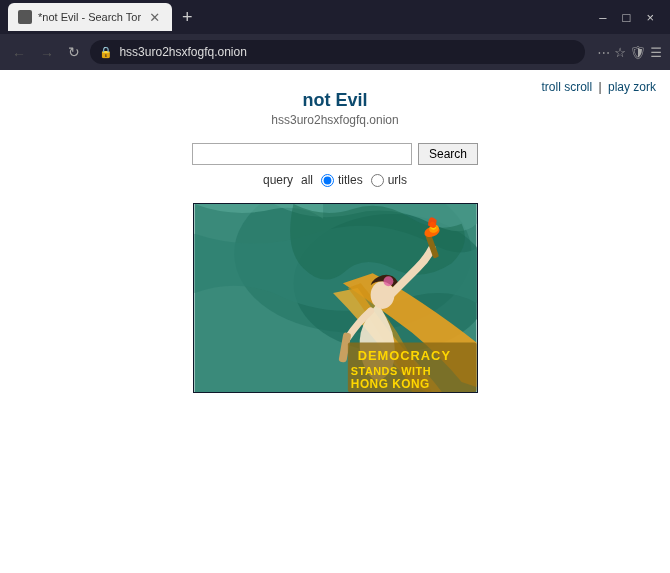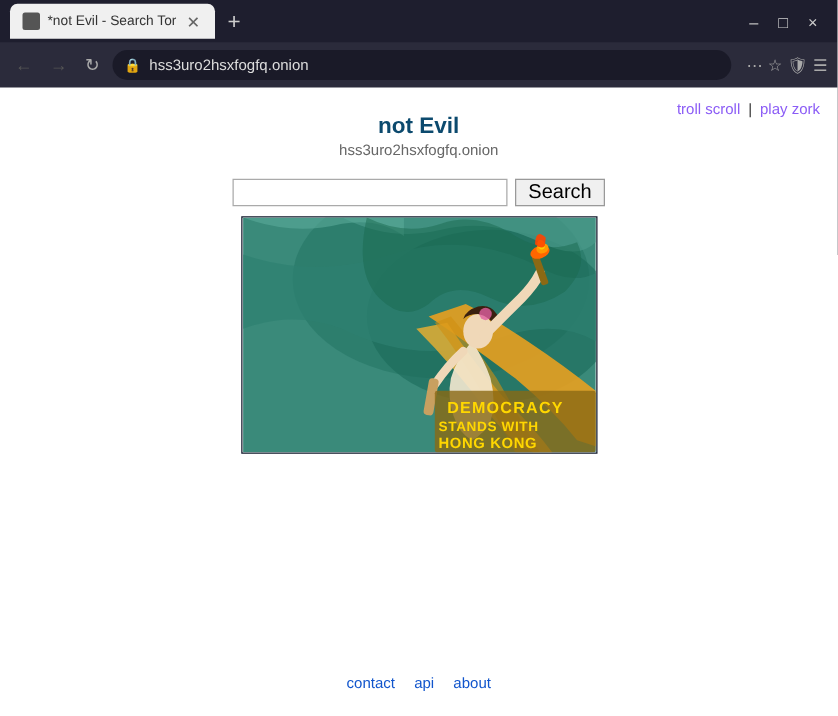--- a/index.html
+++ b/index.html
@@ -159,21 +159,21 @@
     }
 
     .top-right-links {
       position: absolute;
       top: 10px;
       right: 14px;
       font-size: 12px;
     }
 
     .top-right-links a {
-      color: #8b5cf6;
+      color: #0c4a6e;
       text-decoration: none;
     }
 
     .top-right-links .sep {
       color: #333;
       margin: 0 3px;
     }
 
     .site-title {
       font-size: 18px;
@@ -202,21 +202,21 @@
       height: 22px;
       border: 1px solid #aaa;
       font-size: 13px;
       padding: 0 4px;
       outline: none;
     }
 
     .search-button {
       height: 22px;
       padding: 0 10px;
-      font-size: 16px;
+      font-size: 12px;
       background: #f0f0f0;
       border: 1px solid #999;
       cursor: pointer;
       white-space: nowrap;
     }
 
     .search-options {
       display: flex;
       align-items: center;
       gap: 8px;
@@ -305,20 +305,32 @@
     </div>
 
     <div class="site-title">not Evil</div>
     <div class="site-subtitle">hss3uro2hsxfogfq.onion</div>
 
     <div class="search-form">
       <input type="text" class="search-input" style="">
       <button class="search-button">Search</button>
     </div>
 
+    <div class="search-options">
+      <span>query</span>
+      <span>all</span>
+      <label class="radio-group">
+        <input type="radio" name="search_type" value="titles" checked="" style="">
+        <span>titles</span>
+      </label>
+      <label class="radio-group">
+        <input type="radio" name="search_type" value="urls" style="">
+        <span>urls</span>
+      </label>
+    </div>
 
     <div class="poster-container">
       <svg class="poster-svg" viewBox="0 0 285 190" xmlns="http://www.w3.org/2000/svg">
 
         <rect width="285" height="190" fill="#3a8a7a"></rect>
 
         <ellipse cx="160" cy="50" rx="120" ry="80" fill="#2a7a6a" opacity="0.8"></ellipse>
         <ellipse cx="200" cy="80" rx="100" ry="70" fill="#1a6a5a" opacity="0.6"></ellipse>
 
         <path d="M 80 0 Q 120 20 160 10 Q 200 0 240 20 Q 270 35 285 20 L 285 0 Z" fill="#4a9a8a" opacity="0.7"></path>
@@ -352,20 +364,15 @@
 
         <rect x="148" y="130" width="8" height="30" rx="3" fill="#c8a060" transform="rotate(10, 152, 145)"></rect>
 
         <rect x="155" y="140" width="130" height="50" fill="#8B6914" opacity="0.8" rx="2"></rect>
         <text x="165" y="158" font-family="Arial Black, Arial" font-weight="900" font-size="13" fill="#FFD700" letter-spacing="1">DEMOCRACY</text>
         <text x="158" y="173" font-family="Arial Black, Arial" font-weight="900" font-size="11" fill="#FFD700" letter-spacing="0.5">STANDS WITH</text>
         <text x="158" y="186" font-family="Arial Black, Arial" font-weight="900" font-size="12" fill="#FFD700" letter-spacing="0.5">HONG KONG</text>
       </svg>
     </div>
 
-    <div class="page-footer">
-      <a href="#">contact</a>
-      <a href="#">api</a>
-      <a href="#">about</a>
-    </div>
 
   </div>
 </div>
 
 </body></html>

